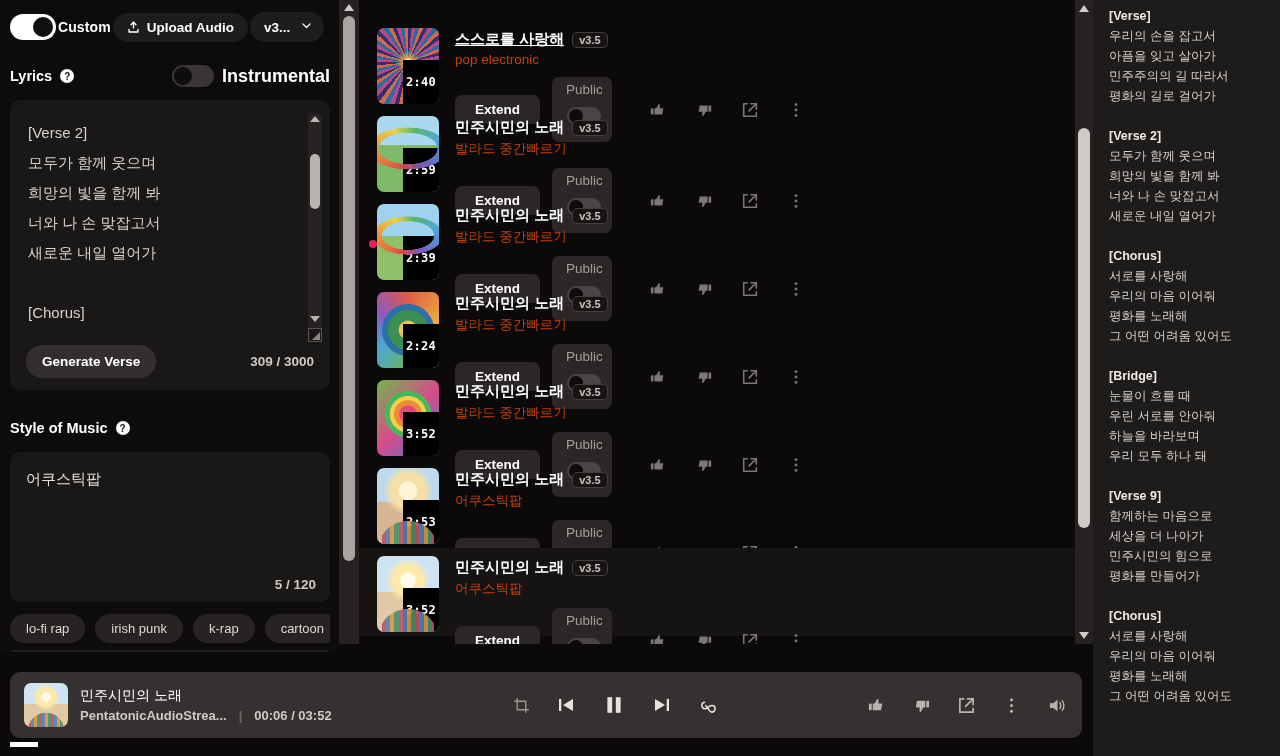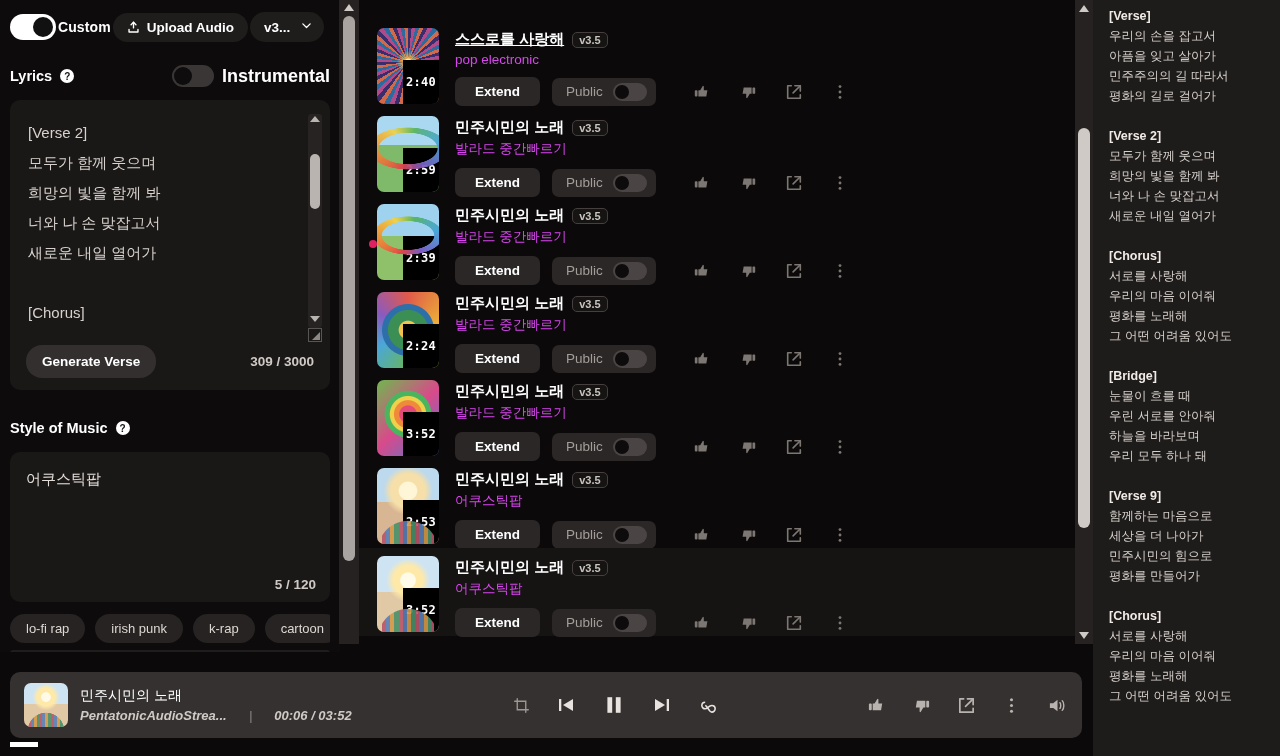--- a/index.html
+++ b/index.html
@@ -160,30 +160,30 @@
   .song-main { margin-left: 16px; flex: 1; padding-top: 2px; }
   .song-title-line { display: flex; align-items: center; gap: 8px; }
   .song-title {
     color: #fff; font-size: 15px; font-weight: 700; cursor: pointer;
   }
   .song-title.link { text-decoration: underline; }
   .ver-badge {
     border: 1px solid #45403f; border-radius: 5px; color: #c9c4bf;
     font-size: 11px; font-weight: 700; padding: 1px 6px; background: #161313;
   }
-  .song-style { color: #d946ef; font-size: 13.5px; margin-top: 3px; }
+  .song-style { color: #c2410c; font-size: 13.5px; margin-top: 3px; }
   .song-actions { display: flex; align-items: center; margin-top: 10px; gap: 12px; }
   .extend-btn {
     background: #2b2727; color: #fff; border: none; border-radius: 7px;
     padding: 7px 20px; font-size: 13.5px; font-weight: 700; cursor: pointer;
     font-family: inherit;
   }
   .public-toggle {
     display: inline-flex; align-items: center; gap: 10px; background: #2b2727;
-    border-radius: 7px; padding: 5px 9px 5px 14px; cursor: pointer;
+    border-radius: 7px; padding: 5px 9px 17px 14px; cursor: pointer; flex-direction: column;
   }
   .public-toggle .lbl { color: #a39e99; font-size: 13.5px; }
   .mini-sw {
     width: 34px; height: 18px; border-radius: 9px; background: #4a4544;
     position: relative;
   }
   .mini-sw .k {
     position: absolute; left: 2px; top: 2px; width: 14px; height: 14px;
     border-radius: 50%; background: #0d0b0b;
   }
@@ -231,21 +231,21 @@
   .p-thumb {
     width: 44px; height: 44px; border-radius: 7px; overflow: hidden;
     position: relative; flex: none; cursor: pointer;
   }
   .p-meta { overflow: hidden; }
   .p-title {
     color: #fff; font-size: 14px; font-weight: 400; white-space: nowrap;
   }
   .p-sub {
     color: #cfcac5; font-size: 13px; font-weight: 700; margin-top: 3px;
-    display: flex; align-items: center; gap: 22px; white-space: nowrap; font-style: italic;
+    display: flex; align-items: center; gap: 12px; white-space: nowrap;
   }
   .p-sep { color: #6e6a66; }
   .p-controls {
     display: flex; align-items: center; gap: 26px; margin: 0 auto;
   }
   .pc { color: #e8e3de; cursor: pointer; display: flex; align-items: center; }
   .player-right { display: flex; align-items: center; gap: 26px; }
   .pr-ico { color: #b8b3ae; cursor: pointer; display: flex; align-items: center; }
   .progress {
     position: absolute; left: 0; bottom: -9px; height: 5px; width: 1072px;

